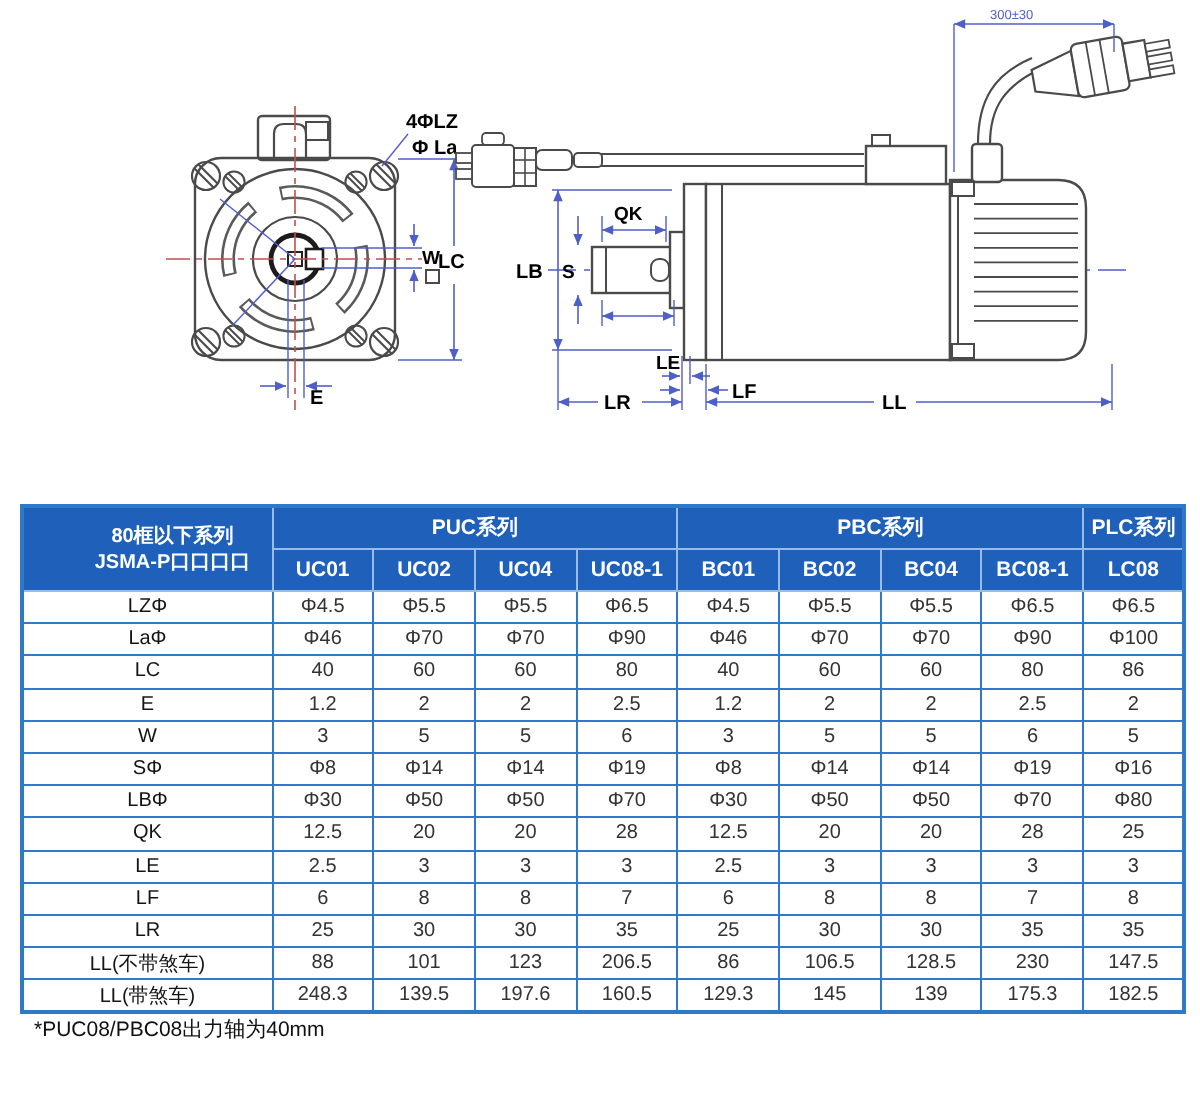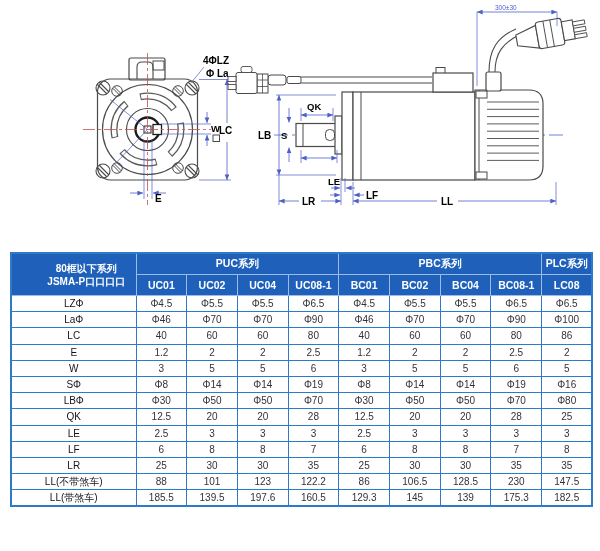--- a/index.html
+++ b/index.html
@@ -389,37 +389,38 @@
           <td>30</td>
           <td>30</td>
           <td>35</td>
           <td>35</td>
         </tr>
         <tr>
           <td class="rowlabel">LL(不带煞车)</td>
           <td>88</td>
           <td>101</td>
           <td>123</td>
-          <td>122.2</td>
+          <td>206.5</td>
           <td>86</td>
           <td>106.5</td>
           <td>128.5</td>
           <td>230</td>
           <td>147.5</td>
         </tr>
         <tr>
           <td class="rowlabel">LL(带煞车)</td>
-          <td>185.5</td>
+          <td>248.3</td>
           <td>139.5</td>
           <td>197.6</td>
           <td>160.5</td>
           <td>129.3</td>
           <td>145</td>
           <td>139</td>
           <td>175.3</td>
           <td>182.5</td>
         </tr>
       </tbody>
   </table>
 
   <div class="notes">
+    <div>*PUC08/PBC08出力轴为40mm</div>
   </div>
 </div>
 
 </body></html>

